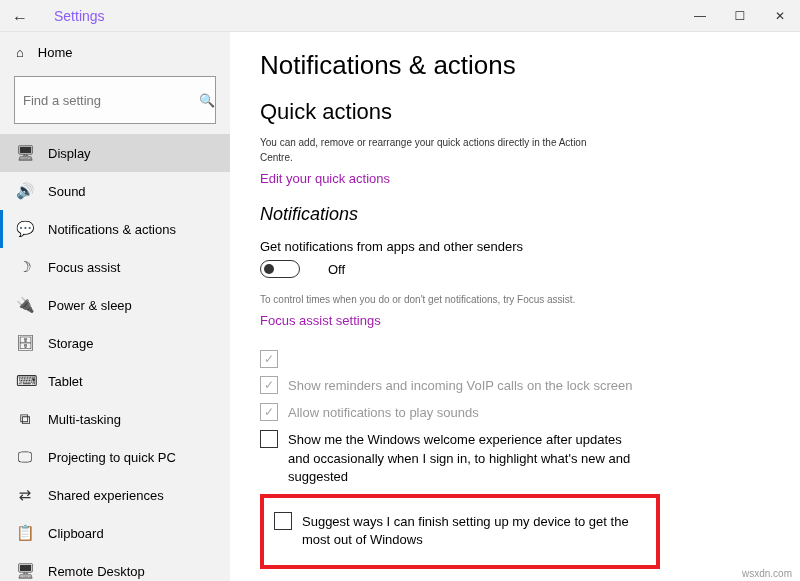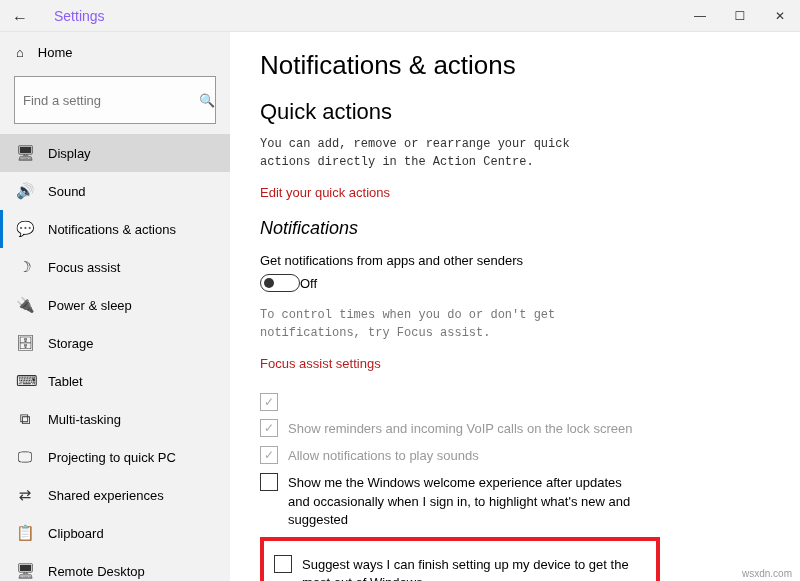--- a/index.html
+++ b/index.html
@@ -17,24 +17,24 @@
 .section-label { padding: 6px 16px 10px 16px; font-weight: 600; font-size: 13px; }
 .nav { flex: 1; overflow: hidden; }
 .nav-item { display: flex; align-items: center; height: 38px; padding: 0 16px; gap: 14px; font-size: 13px; cursor: pointer; position: relative; }
 .nav-item.selected { background: #d8d8d8; }
 .nav-item.accent::before { content: ""; position: absolute; left: 0; top: 0; bottom: 0; width: 3px; background: #0078d4; }
 .nav-item .ico { width: 18px; text-align: center; color: #333; font-size: 15px; }
 .main { flex: 1; padding: 18px 30px 0 30px; overflow-y: auto; position: relative; }
 h1 { font-size: 26px; font-weight: 400; margin-bottom: 18px; }
 h2 { font-size: 22px; font-weight: 400; margin: 10px 0 10px 0; }
 h3 { font-size: 18px; font-weight: 400; margin: 18px 0 12px 0; font-style: italic; }
-.body-text { font-size: 12px; color: #333; line-height: 1.5; max-width: 340px; font-family: Liberation Mono, monospace; }
-.link { color: #b91c1c; font-size: 13px; display: inline-block; margin-top: 14px; cursor: pointer; }
+.body-text { font-size: 10px; color: #333; line-height: 1.5; max-width: 340px; }
+.link { color: #a21caf; font-size: 13px; display: inline-block; margin-top: 6px; cursor: pointer; }
 .label-row { font-size: 13px; margin: 14px 0 6px 0; }
-.toggle-row { display: flex; align-items: center; gap: 0; margin-bottom: 14px; }
+.toggle-row { display: flex; align-items: center; gap: 28px; margin-bottom: 14px; }
 .toggle { width: 40px; height: 18px; border: 1px solid #333; border-radius: 10px; position: relative; }
 .toggle .knob { width: 10px; height: 10px; background: #333; border-radius: 50%; position: absolute; top: 3px; left: 3px; }
 .muted { color: #777; }
 .check-row { display: flex; align-items: flex-start; gap: 10px; margin: 8px 0; max-width: 380px; }
 .check-row .box { width: 18px; height: 18px; border: 1px solid #333; flex-shrink: 0; display: flex; align-items: center; justify-content: center; font-size: 12px; }
 .check-row.disabled { color: #999; }
 .check-row.disabled .box { border-color: #aaa; color: #aaa; }
 .check-row .lbl { font-size: 13px; line-height: 1.4; padding-top: 1px; }
 .highlight-box { border: 4px solid #ec1c24; padding: 6px 10px 8px 10px; margin-top: 2px; max-width: 400px; }
 .watermark { position: absolute; right: 8px; bottom: 2px; font-size: 10px; color: #999; }

